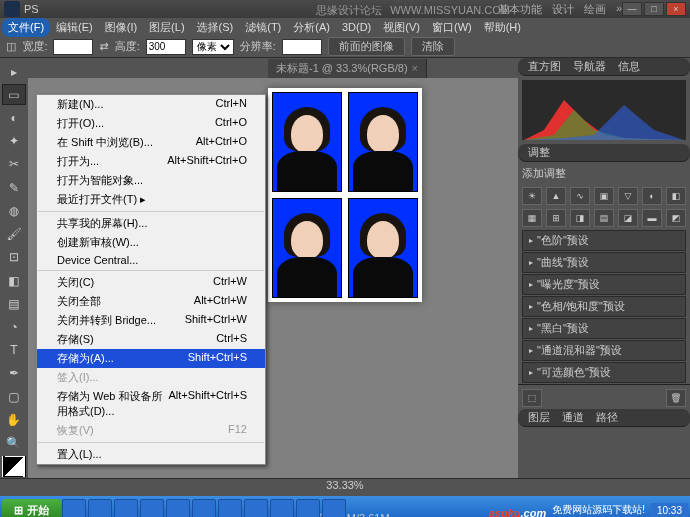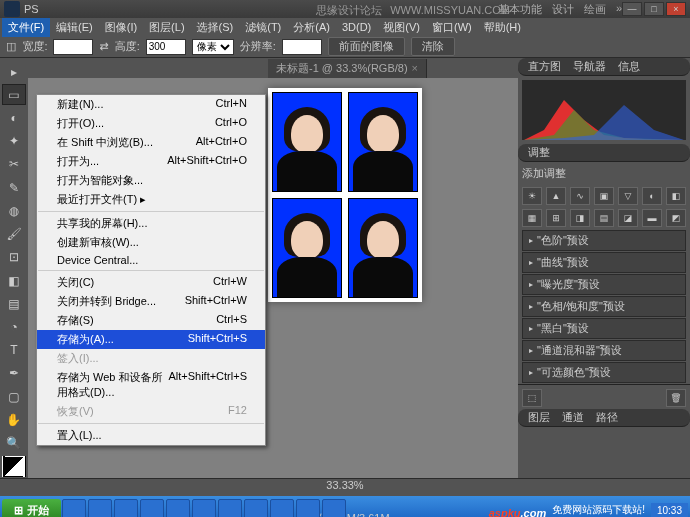--- a/index.html
+++ b/index.html
@@ -6,21 +6,21 @@
 body{width:690px;height:517px;background:#535353;overflow:hidden;position:relative;}
 .titlebar{height:18px;background:linear-gradient(#4a4a4a,#3a3a3a);display:flex;align-items:center;padding:0 4px;color:#ccc;}
 .titlebar .logo{width:16px;height:16px;background:#1a2f4a;border-radius:2px;margin-right:4px;}
 .titlebar .spacer{flex:1;}
 .titlebar .modes{display:flex;gap:10px;color:#aaa;}
 .winbtns{display:flex;gap:2px;}
 .winbtn{width:20px;height:14px;background:#555;border:1px solid #333;display:flex;align-items:center;justify-content:center;font-size:9px;color:#ccc;}
 .winbtn.close{background:#c04030;}
 .menubar{height:18px;background:#535353;display:flex;align-items:center;padding:0 2px;color:#ddd;gap:0;}
 .menubar .mi{padding:2px 6px;cursor:pointer;}
-.menubar .mi.active{background:#1e5fb0;color:#fff;}
+.menubar .mi.active{background:#1e5fb0;color:#fff;border-radius:8px;}
 .optbar{height:22px;background:#535353;border-bottom:1px solid #2a2a2a;display:flex;align-items:center;padding:0 6px;gap:6px;color:#ccc;}
 .optbar input{width:40px;height:16px;background:#fff;border:1px solid #333;font-size:10px;padding:0 2px;}
 .optbar select{height:16px;background:#fff;border:1px solid #333;font-size:10px;}
 .optbar .btn{padding:1px 10px;border:1px solid #666;background:#444;color:#ccc;border-radius:2px;}
 .main{display:flex;height:420px;}
 .toolbox{width:28px;background:#535353;display:flex;flex-direction:column;padding-top:2px;}
 .tool{width:24px;height:24px;margin:1px auto;border:1px solid transparent;display:flex;align-items:center;justify-content:center;color:#ccc;font-size:12px;cursor:pointer;}
 .tool.sel{background:#3a3a3a;border:1px solid #222;}
 .canvas-area{flex:1;background:#808080;position:relative;overflow:hidden;}
 .tabrow{height:20px;background:#535353;display:flex;align-items:center;padding-left:240px;color:#aaa;}
@@ -192,20 +192,24 @@
         <div class="ditem">
           <span>Device Central...</span>
           <span></span>
         </div>
         <div class="dsep"></div>
         <div class="ditem">
           <span>关闭(C)</span>
           <span>Ctrl+W</span>
         </div>
         <div class="ditem">
+          <span>关闭全部</span>
+          <span>Alt+Ctrl+W</span>
+        </div>
+        <div class="ditem">
           <span>关闭并转到 Bridge...</span>
           <span>Shift+Ctrl+W</span>
         </div>
         <div class="ditem">
           <span>存储(S)</span>
           <span>Ctrl+S</span>
         </div>
         <div class="ditem hl">
           <span>存储为(A)...</span>
           <span>Shift+Ctrl+S</span>

